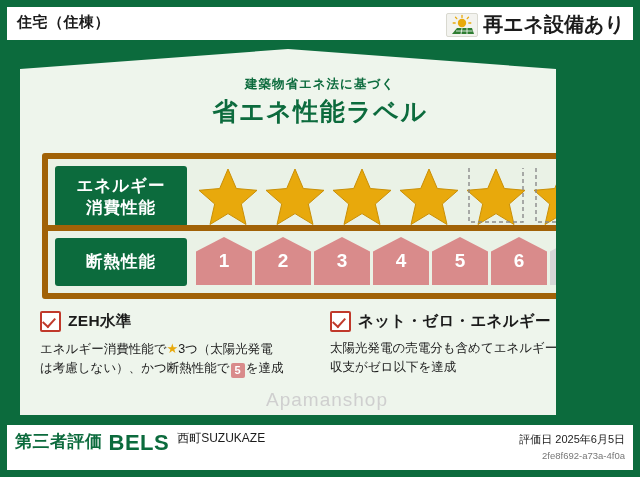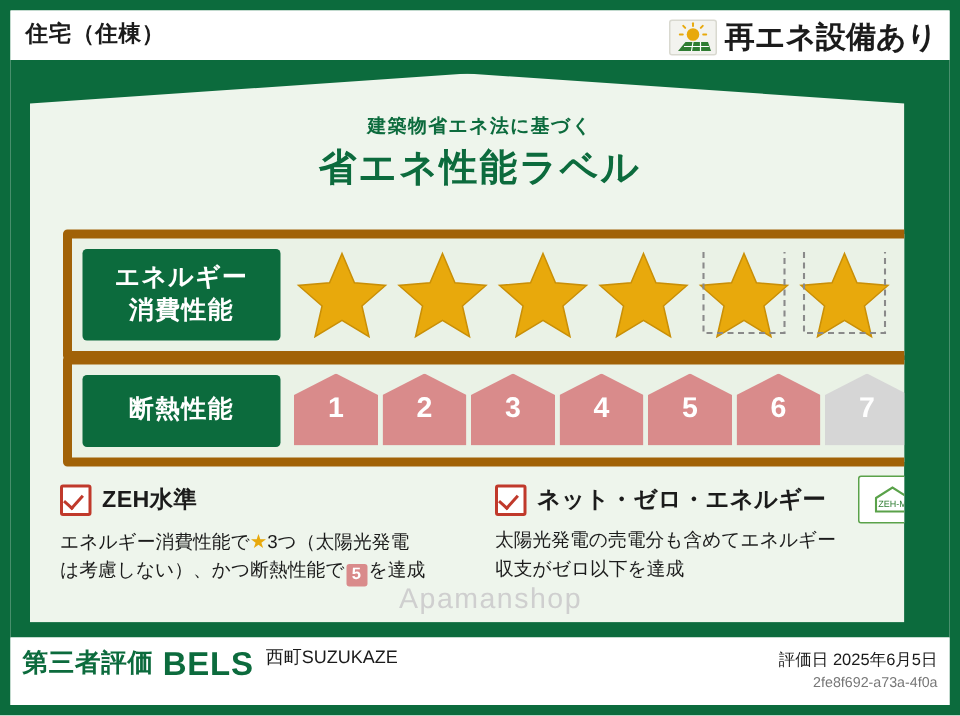--- a/index.html
+++ b/index.html
@@ -43,41 +43,40 @@
   
   .green-body{
     position:absolute;left:0;top:33px;width:626px;height:385px;
     background:#0c6b3d;
   }
   .house-shape{
     position:absolute;left:13px;top:9px;
     width:536px;height:366px;
     background:#eef5ec;
     clip-path:polygon(50% 0%, 100% 20px, 100% 100%, 0% 100%, 0% 20px);
-    padding-left:47px;
   }
   .title-small{
     position:absolute;left:0;top:27px;width:600px;
     text-align:center;font-size:12.5px;font-weight:bold;color:#0c6b3d;
     letter-spacing:1px;
   }
   .title-big{
     position:absolute;left:0;top:46px;width:600px;
     text-align:center;font-size:25px;font-weight:bold;color:#0c6b3d;
     letter-spacing:1.5px;
   }
   
   .panel{
     position:absolute;
     background:#ffffff;
     border:6px solid #a16207;
     border-radius:3px;
   }
   .panel-energy{left:22px;top:104px;width:556px;height:75px;background:#eaf2e6;}
-  .panel-insul{left:22px;top:188px;width:556px;height:62px;background:#eaf2e6;}
+  .panel-insul{left:22px;top:176px;width:556px;height:62px;background:#eaf2e6;}
   .label-box{
     position:absolute;left:7px;top:7px;width:132px;height:61px;
     background:#0c6b3d;border-radius:3px;
     display:flex;flex-direction:column;justify-content:center;align-items:center;
     color:#fff;font-weight:bold;font-size:16.5px;line-height:1.3;letter-spacing:1px;
   }
   .label-box.insul{height:48px;}
   
   .stars{
     position:absolute;left:148px;top:6px;width:400px;height:63px;
@@ -111,21 +110,21 @@
   .chip .chip-bg{
     position:absolute;left:0;top:0;width:100%;height:100%;
     clip-path:polygon(50% 0%, 100% 30%, 100% 100%, 0% 100%, 0% 30%);
   }
   .chip span{position:relative;z-index:2;}
   
   .explain{
     position:absolute;left:0;top:262px;width:600px;height:100px;
   }
   .col{
-    position:absolute;top:12px;width:280px;
+    position:absolute;top:0;width:280px;
   }
   .col.left{left:20px;}
   .col.right{left:310px;}
   .chk-row{
     display:flex;align-items:center;gap:7px;
   }
   .chk{
     width:17px;height:17px;border:2px solid #c0392b;border-radius:2px;
     background:#fff;position:relative;flex:none;
   }

